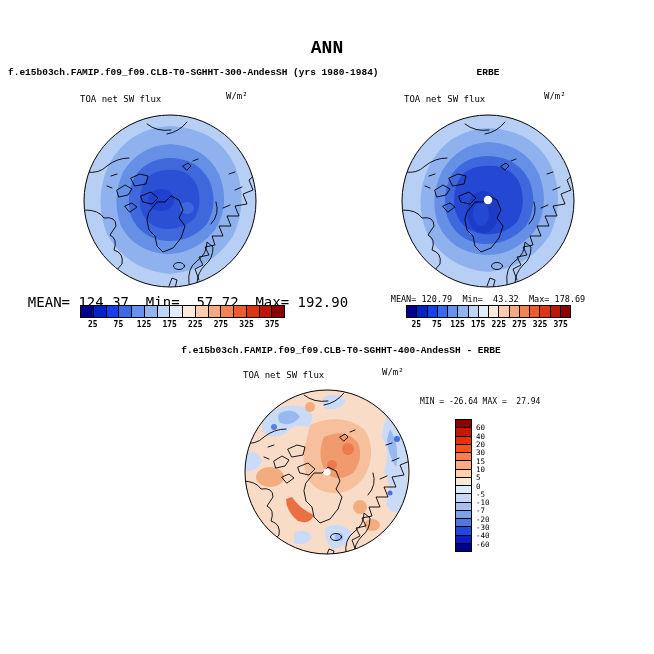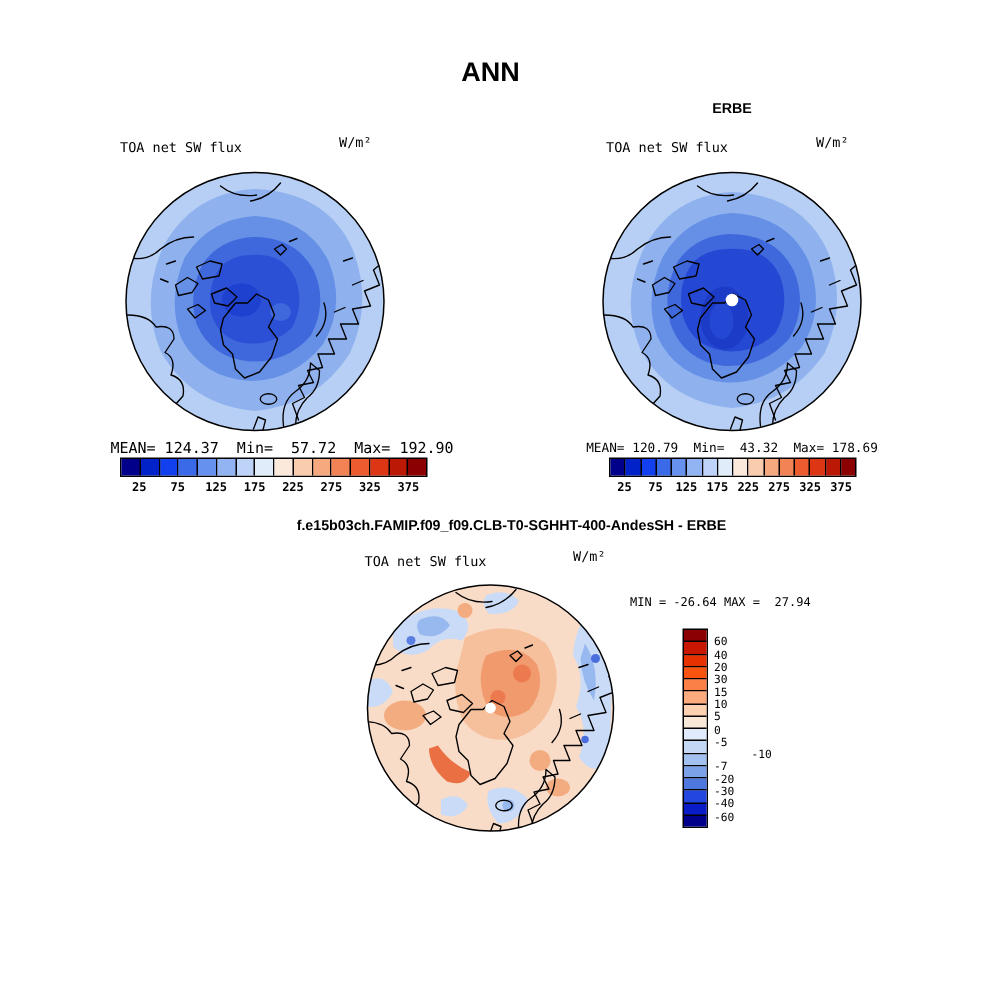--- a/index.html
+++ b/index.html
@@ -1,19 +1,19 @@
 <!DOCTYPE html>
 <html><head>
 <meta charset="utf-8">
 <style>
   html,body{margin:0;padding:0;background:#fff;}
   #page{position:relative;width:654px;height:654px;background:#ffffff;color:#000;overflow:hidden;}
   .abs{position:absolute;}
   .mono{font-family:"DejaVu Sans Mono",monospace;}
-  .hdr{font-family:Liberation Sans, sans-serif;font-weight:bold;}
+  .hdr{font-family:Liberation Mono, monospace;font-weight:bold;}
   .ctr{transform:translateX(-50%);white-space:nowrap;}
   .pre{white-space:pre;}
   .map{position:absolute;}
   .cb-h{position:absolute;display:flex;border:1px solid #000;box-sizing:border-box;background:#fff;}
   .cb-h .cb-cell{flex:1;border-right:1px solid #000;}
   .cb-h .cb-cell:last-child{border-right:none;}
   .cb-v{position:absolute;display:flex;flex-direction:column;border:1px solid #000;box-sizing:border-box;background:#fff;}
   .cb-v .cb-cell{flex:1;border-bottom:1px solid #000;}
   .cb-v .cb-cell:last-child{border-bottom:none;}
   .ticks-h{position:absolute;}
@@ -21,20 +21,21 @@
   .ticks-v{position:absolute;}
   .ticks-v .cb-tick{position:absolute;left:0;font:7.5px "DejaVu Sans Mono",monospace;}
 </style>
 </head>
 <body>
 
 <div id="page">
 
   <div class="abs hdr ctr" style="left:327px;top:38px;font-size:18px;">ANN</div>
 
+  <div class="abs hdr" style="left:8px;top:67px;font-size:9.5px;">f.e15b03ch.FAMIP.f09_f09.CLB-T0-SGHHT-300-AndesSH (yrs 1980-1984)</div>
   <div class="abs hdr ctr" style="left:488px;top:67px;font-size:9.5px;">ERBE</div>
 
   <div class="abs mono" style="left:80px;top:94px;font-size:9px;">TOA net SW flux</div>
   <div class="abs mono" style="left:226px;top:91px;font-size:9px;">W/m²</div>
 
   <div class="abs mono" style="left:404px;top:94px;font-size:9px;">TOA net SW flux</div>
   <div class="abs mono" style="left:544px;top:91px;font-size:9px;">W/m²</div>
 
   <svg class="map" style="left:83px;top:114px;" width="174" height="174" viewBox="0 0 174 174">
     <defs>
@@ -98,21 +99,21 @@
       <path d="M28,62 l6,-2 M24,72 l5,2"></path>
       <path d="M66,98 L74,88 82,88 88,82 96,86 100,96 96,104 102,112 98,124 90,134 80,138 74,132 72,122 66,116 64,106 Z"></path>
       <ellipse cx="96" cy="152" rx="5.5" ry="3.5"></ellipse>
       <path d="M100,52 l5,-3 3,3 -4,4 z M110,47 l5,-2"></path>
       <path d="M86,172 l3,-8 5,2 -2,8"></path>
     </g>
     <circle cx="87" cy="86" r="4.2" fill="#ffffff" stroke="none"></circle>
     <circle cx="87" cy="87" r="86" fill="none" stroke="#000" stroke-width="1"></circle>
   </svg>
 
-  <div class="abs mono ctr pre" style="left:188px;top:294px;font-size:10px;">MEAN= 124.37  Min=  57.72  Max= 192.90</div>
+  <div class="abs mono ctr pre" style="left:188px;top:294px;font-size:14px;">MEAN= 124.37  Min=  57.72  Max= 192.90</div>
   <div class="cb-h" style="left:80px;top:305px;width:205px;height:13px;">
       <div class="cb-cell" style="background: rgb(0, 0, 139);"></div>
       <div class="cb-cell" style="background: rgb(0, 34, 200);"></div>
       <div class="cb-cell" style="background: rgb(18, 64, 238);"></div>
       <div class="cb-cell" style="background: rgb(58, 106, 232);"></div>
       <div class="cb-cell" style="background: rgb(102, 145, 238);"></div>
       <div class="cb-cell" style="background: rgb(147, 180, 242);"></div>
       <div class="cb-cell" style="background: rgb(189, 211, 247);"></div>
       <div class="cb-cell" style="background: rgb(225, 236, 250);"></div>
       <div class="cb-cell" style="background: rgb(251, 233, 220);"></div>
@@ -240,21 +241,21 @@
   <div class="ticks-v" style="left:476px;top:419px;width:26px;height:133px;">
       <span class="cb-tick" style="top: calc(6.25% - 4px);">60</span>
       <span class="cb-tick" style="top: calc(12.5% - 4px);">40</span>
       <span class="cb-tick" style="top: calc(18.75% - 4px);">20</span>
       <span class="cb-tick" style="top: calc(25% - 4px);">30</span>
       <span class="cb-tick" style="top: calc(31.25% - 4px);">15</span>
       <span class="cb-tick" style="top: calc(37.5% - 4px);">10</span>
       <span class="cb-tick" style="top: calc(43.75% - 4px);">5</span>
       <span class="cb-tick" style="top: calc(50% - 4px);">0</span>
       <span class="cb-tick" style="top: calc(56.25% - 4px);">-5</span>
-      <span class="cb-tick" style="top: calc(62.5% - 4px); margin-left: 25px;">-10</span>
+      <span class="cb-tick" style="top: calc(62.5% - 4px);">-10</span>
       <span class="cb-tick" style="top: calc(68.75% - 4px);">-7</span>
       <span class="cb-tick" style="top: calc(75% - 4px);">-20</span>
       <span class="cb-tick" style="top: calc(81.25% - 4px);">-30</span>
       <span class="cb-tick" style="top: calc(87.5% - 4px);">-40</span>
       <span class="cb-tick" style="top: calc(93.75% - 4px);">-60</span>
     </div>
 
 </div>
 
 </body></html>

